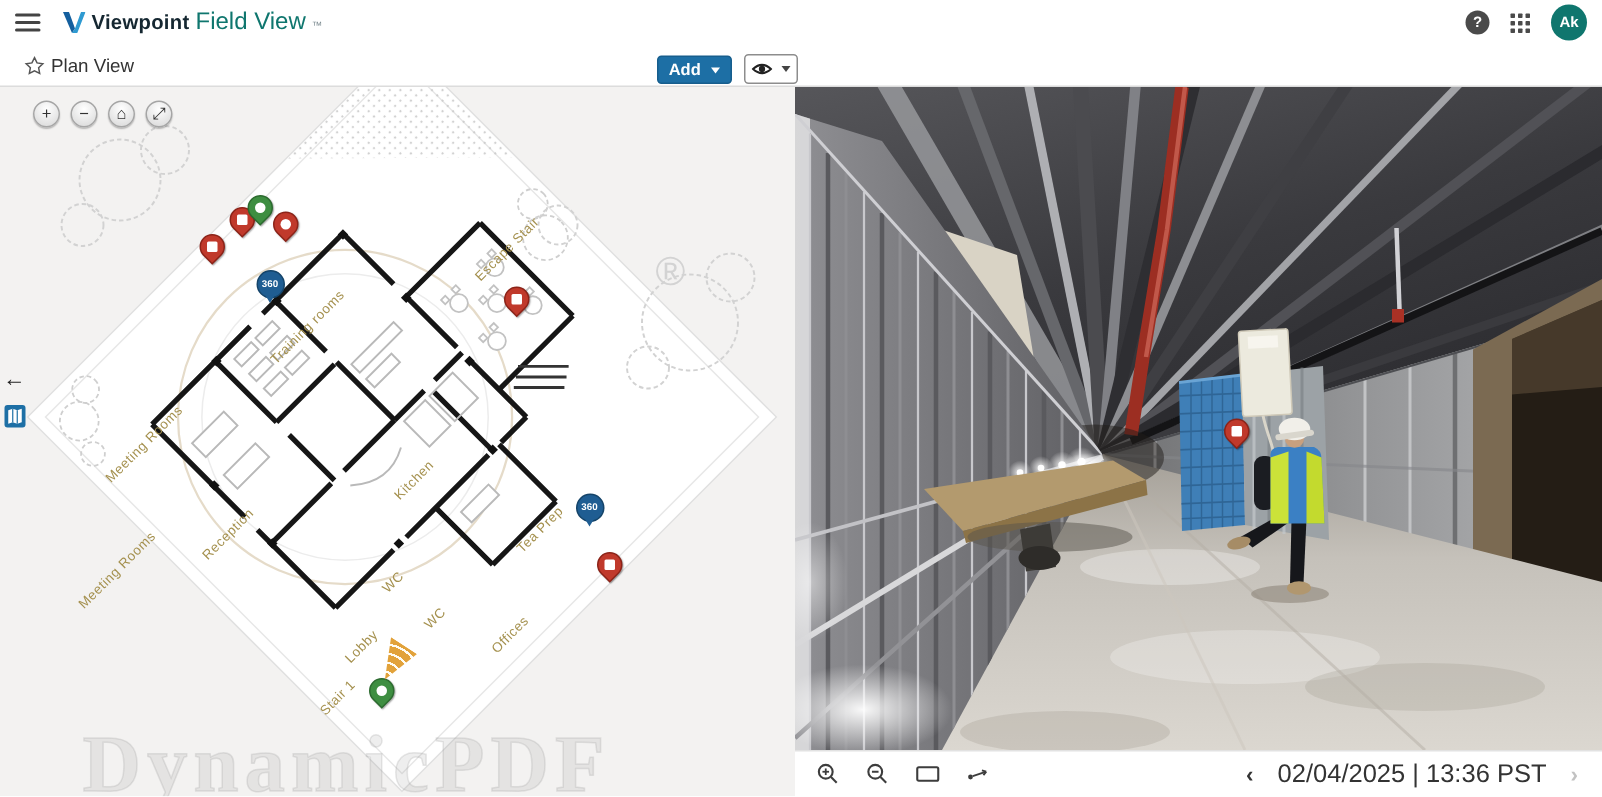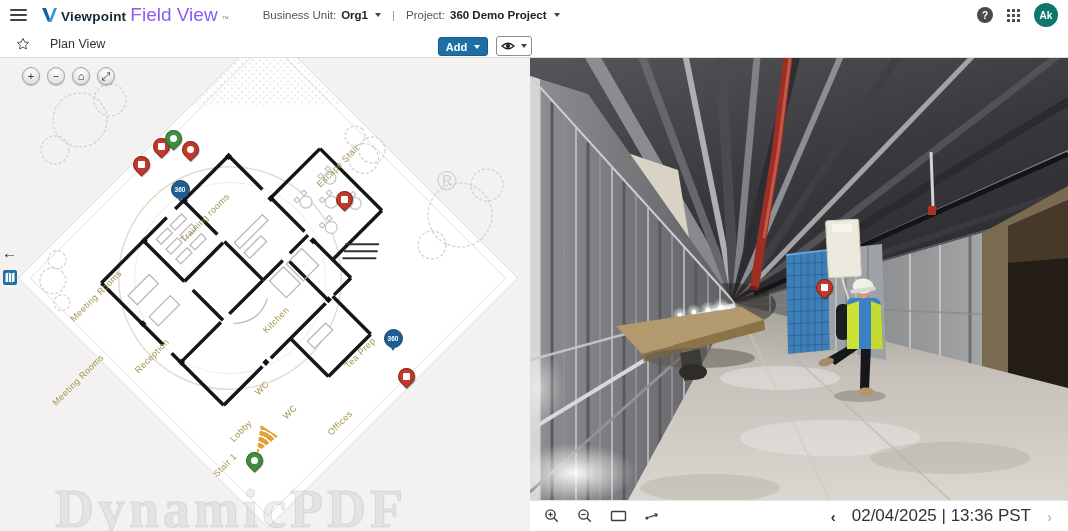--- a/index.html
+++ b/index.html
@@ -7,36 +7,36 @@
   body { font-family:"Liberation Sans", sans-serif; }
   .app { position:relative; width:1068px; height:531px; overflow:hidden; background:#fff; }
 
   
   .hdr { position:absolute; left:0; top:0; width:100%; height:30px; background:#fff; display:flex; align-items:center; padding:0 10px; z-index:90; }
   .hamburger { width:17px; height:12px; display:flex; flex-direction:column; justify-content:space-between; cursor:pointer; margin-right:14px; }
   .hamburger i { display:block; height:2px; background:#444; border-radius:1px; }
   .brand { display:flex; align-items:baseline; gap:4px; }
   .brand svg { align-self:center; }
   .brand-bold { font-size:13.5px; font-weight:bold; color:#152731; letter-spacing:.2px; }
-  .brand-light { font-size:19px; color:#8b5cf6; }
+  .brand-light { font-size:16px; color:#0f766e; }
   .brand-tm { font-size:7px; color:#7b8a90; vertical-align:super; }
   .ctx { display:flex; align-items:center; gap:5px; margin-left:34px; font-size:11.5px; color:#555; }
   .ctx .val { color:#222; font-weight:bold; }
   .caret { display:inline-block; width:0; height:0; border-left:3.5px solid transparent; border-right:3.5px solid transparent; border-top:4px solid #444; margin-left:2px; }
   .ctx .sep { color:#999; margin:0 6px; }
   .hdr-right { margin-left:auto; display:flex; align-items:center; gap:14px; }
   .help-btn { width:16px; height:16px; border-radius:50%; background:#4a4a4a; color:#fff; font-size:10px; font-weight:bold; display:flex; align-items:center; justify-content:center; cursor:pointer; }
   .waffle { display:inline-grid; grid-template-columns:repeat(3,3px); grid-gap:2px; cursor:pointer; }
   .waffle i { width:3px; height:3px; background:#4a4a4a; border-radius:0.5px; }
   .avatar { width:24px; height:24px; border-radius:50%; background:#0f766e; color:#fff; font-size:10px; font-weight:bold; display:flex; align-items:center; justify-content:center; cursor:pointer; }
 
   
   .toolbar { position:absolute; left:0; top:30px; width:100%; height:28px; background:#fff; border-bottom:1px solid #dcdcdc; display:flex; align-items:center; padding:0 10px; z-index:89; }
   .star { display:flex; align-items:center; margin-left:6px; cursor:pointer; }
-  .page-title { font-size:12.5px; color:#333; margin-left:20px; }
+  .page-title { font-size:12.5px; color:#333; margin-left:4px; }
   .add-btn { position:absolute; left:438px; top:7px; width:50px; height:19px; background:#1d6fa5; border:1px solid #175e8d; border-radius:3px; color:#fff; font-size:11px; font-weight:bold; display:flex; align-items:center; justify-content:center; gap:5px; cursor:pointer; }
   .add-btn .caret { border-top-color:#fff; }
   .eye-btn { position:absolute; left:496px; top:6px; width:36px; height:20px; background:#fff; border:1px solid #8d8d8d; border-radius:3px; display:flex; align-items:center; justify-content:center; gap:4px; cursor:pointer; }
 
   
   .plan-panel { position:absolute; left:0; top:58px; width:530px; height:473px; background:#f3f2f1; overflow:hidden; }
   .plan-sheet { position:absolute; left:91px; top:43px; width:354px; height:354px; background:#fff; border:1px solid #e0e0e0; transform:rotate(-45deg); z-index:10; }
   .plan-sheet svg { width:100%; height:100%; display:block; }
   .plan-decor { position:absolute; inset:0; z-index:20; pointer-events:none; }
   .watermark { position:absolute; left:55px; top:420px; font-size:54px; font-weight:bold; font-family:"Liberation Serif", serif; color:rgba(150,150,150,0.16); -webkit-text-stroke:1px rgba(150,150,150,0.22); letter-spacing:4px; z-index:25; white-space:nowrap; }
@@ -86,29 +86,20 @@
         <i></i>
       </div>
     <div class="brand">
       <svg width="16" height="14" viewBox="0 0 16 14">
         <polygon points="1,0 5,0 9,11 7,14" fill="#145f9e"></polygon>
         <polygon points="9,11 13,0 16,0 10.5,14 7,14" fill="#2f9ad1"></polygon>
       </svg>
       <span class="brand-bold">Viewpoint</span>
       <span class="brand-light">Field View</span>
       <span class="brand-tm">™</span>
-    </div>
-    <div class="ctx">
-      <span>Business Unit:</span>
-      <span class="val">Org1</span>
-      <span class="caret"></span>
-      <span class="sep">|</span>
-      <span>Project:</span>
-      <span class="val">360 Demo Project</span>
-      <span class="caret"></span>
     </div>
     <div class="hdr-right">
       <div class="help-btn">?</div>
       <div class="waffle">
           <i></i>
           <i></i>
           <i></i>
           <i></i>
           <i></i>
           <i></i>

